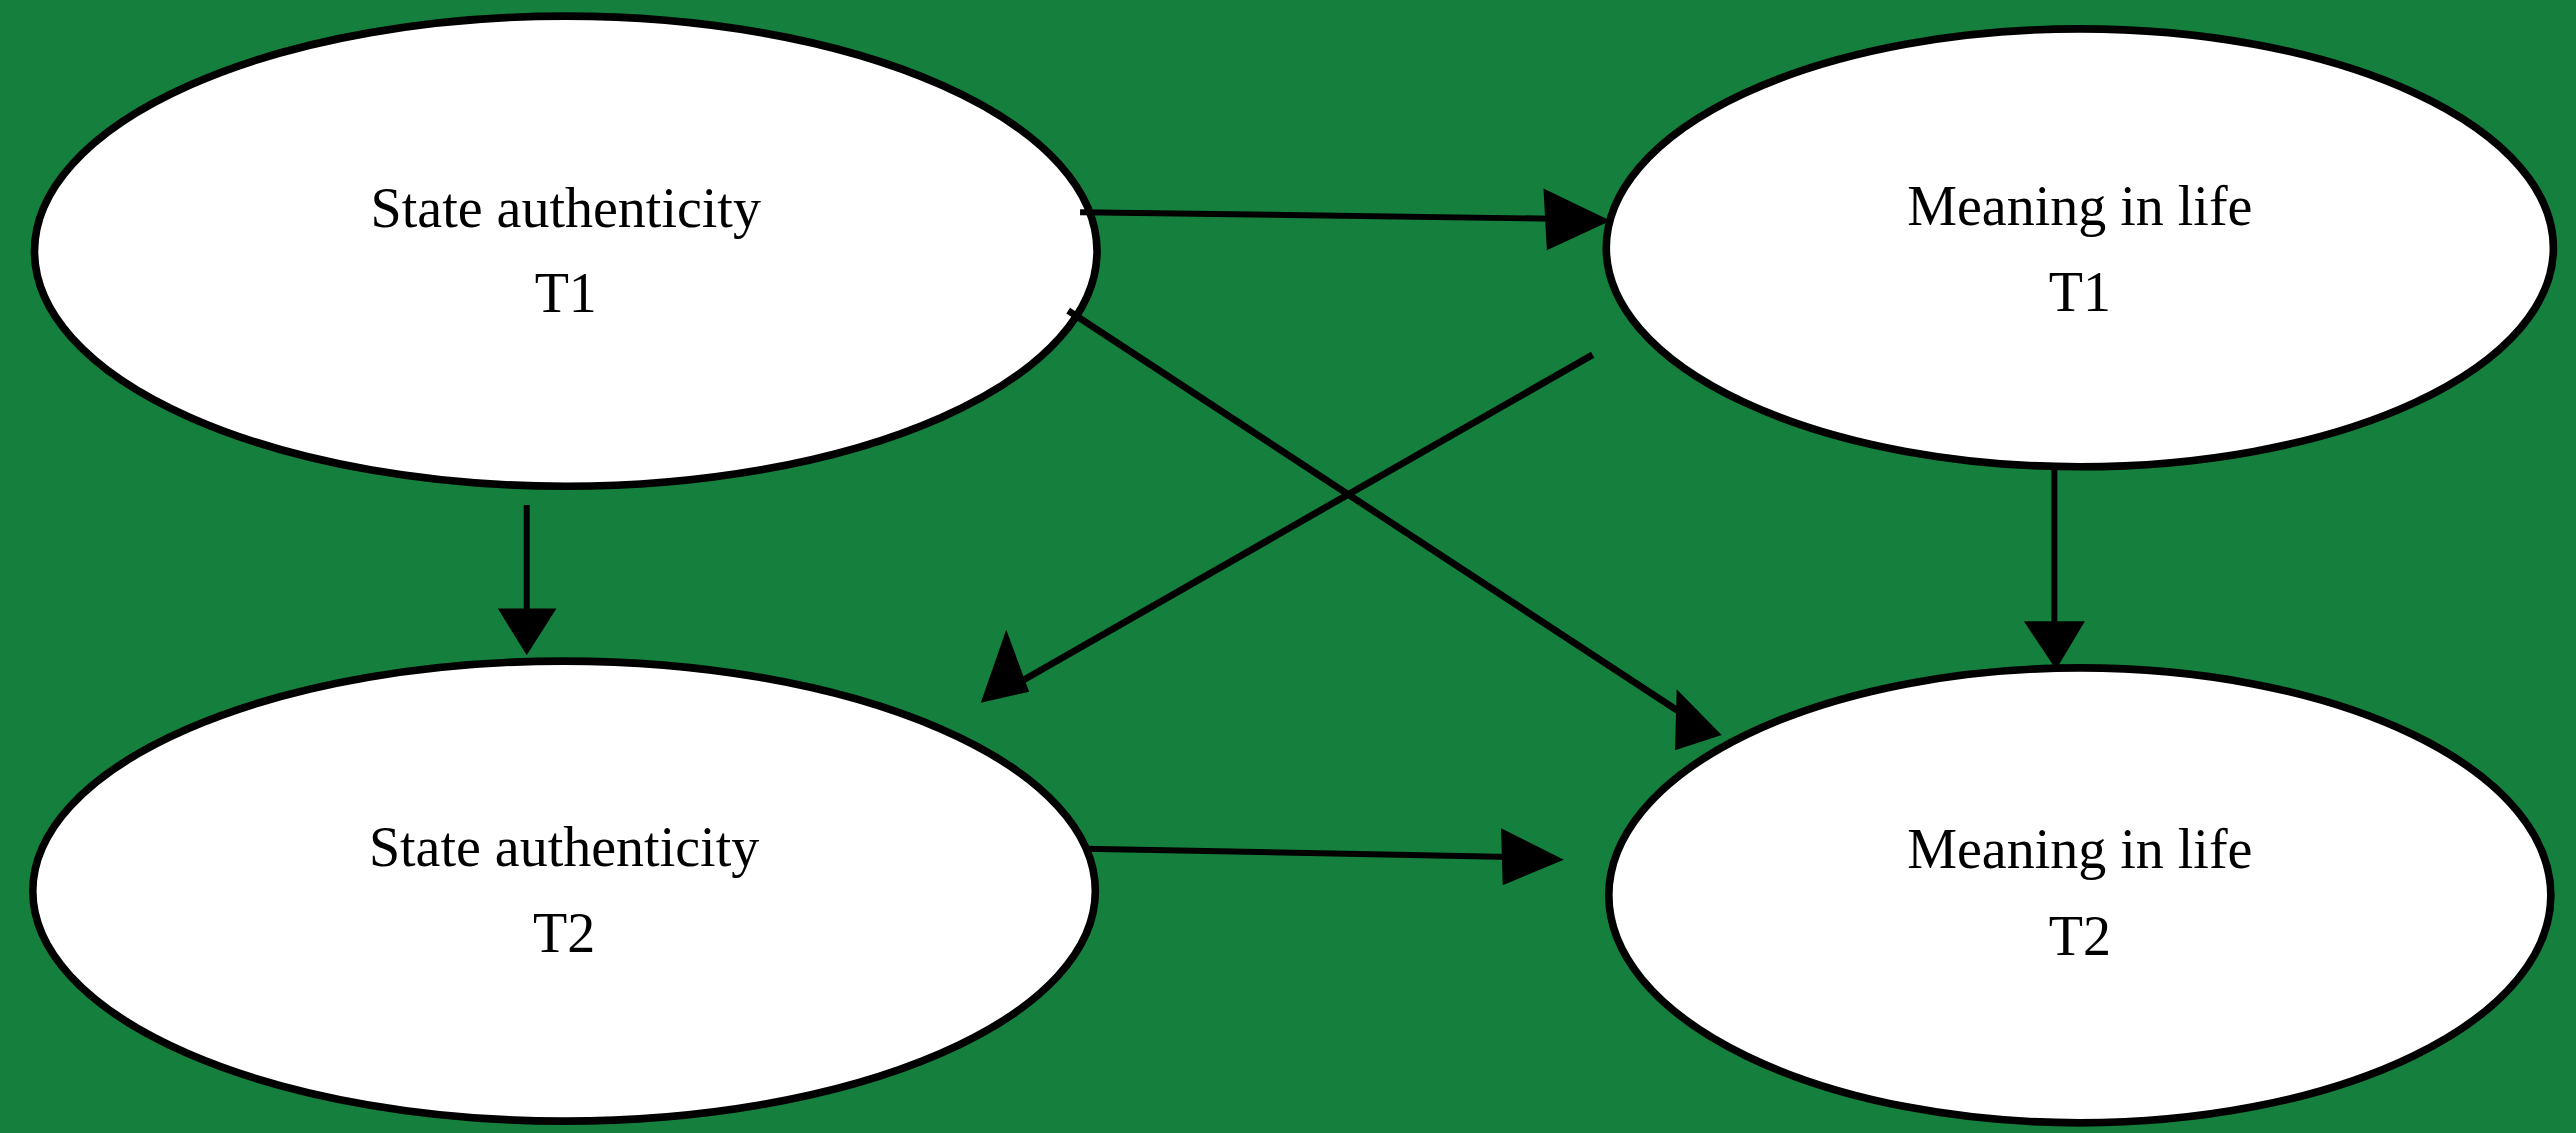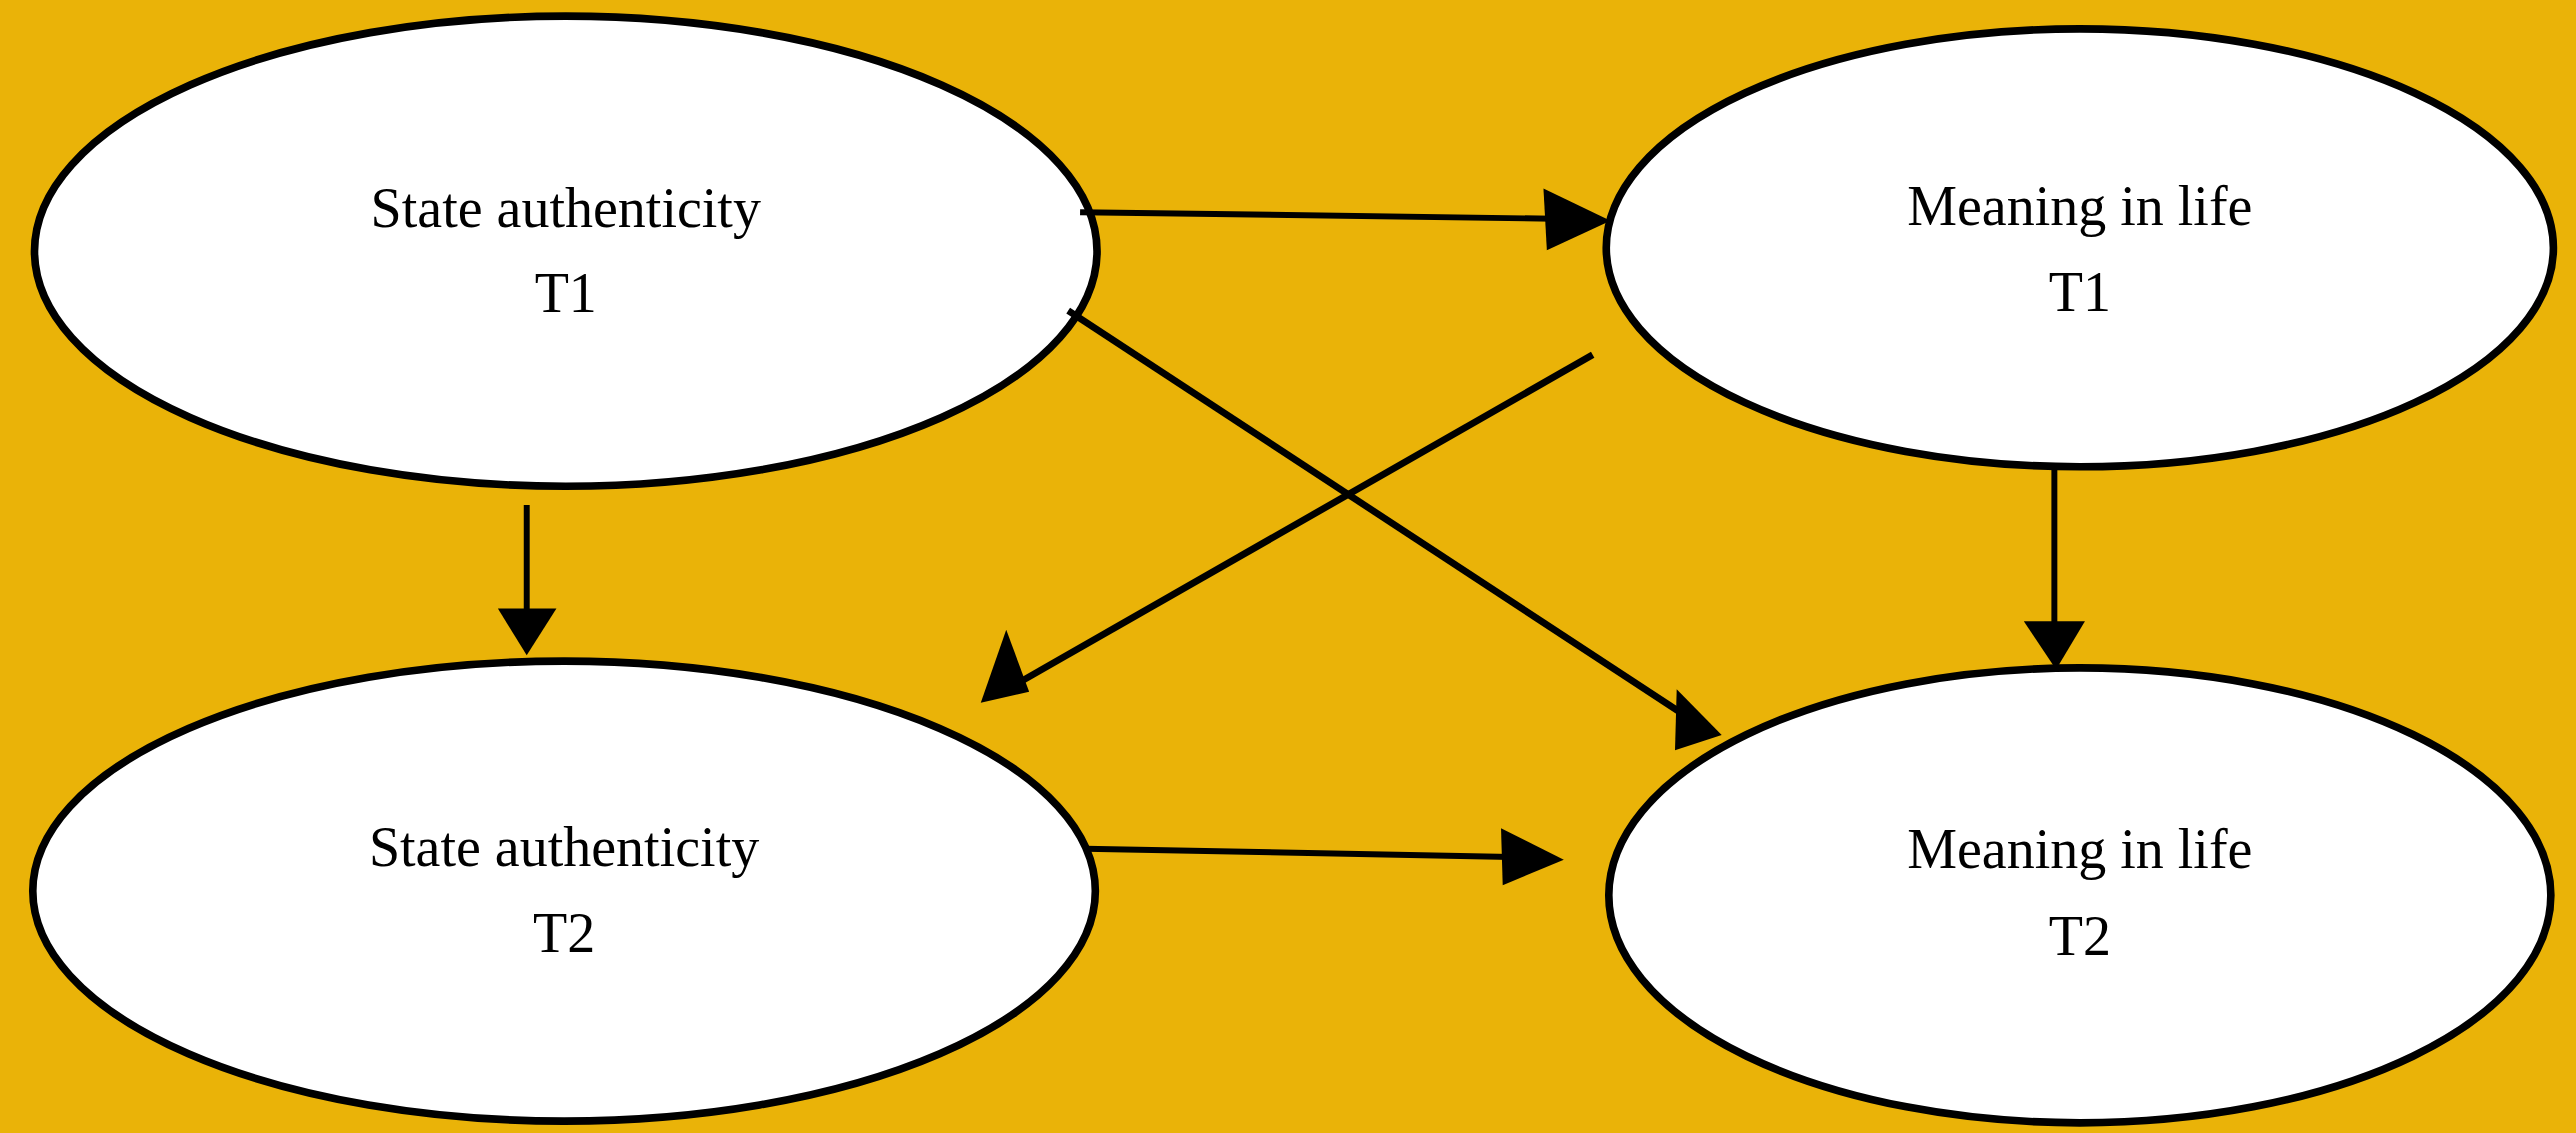--- a/index.html
+++ b/index.html
@@ -7,21 +7,21 @@
     padding: 0;
     background: #ffffff;
   }
   body {
     font-family: "Liberation Serif", "DejaVu Serif", serif;
   }
   #diagram-root {
     position: relative;
     width: 2576px;
     height: 1133px;
-    background: #eab308;
+    background: #15803d;
     overflow: hidden;
   }
   #cpm-svg {
     position: absolute;
     top: 0;
     left: 0;
     width: 2576px;
     height: 1133px;
     display: block;
   }

